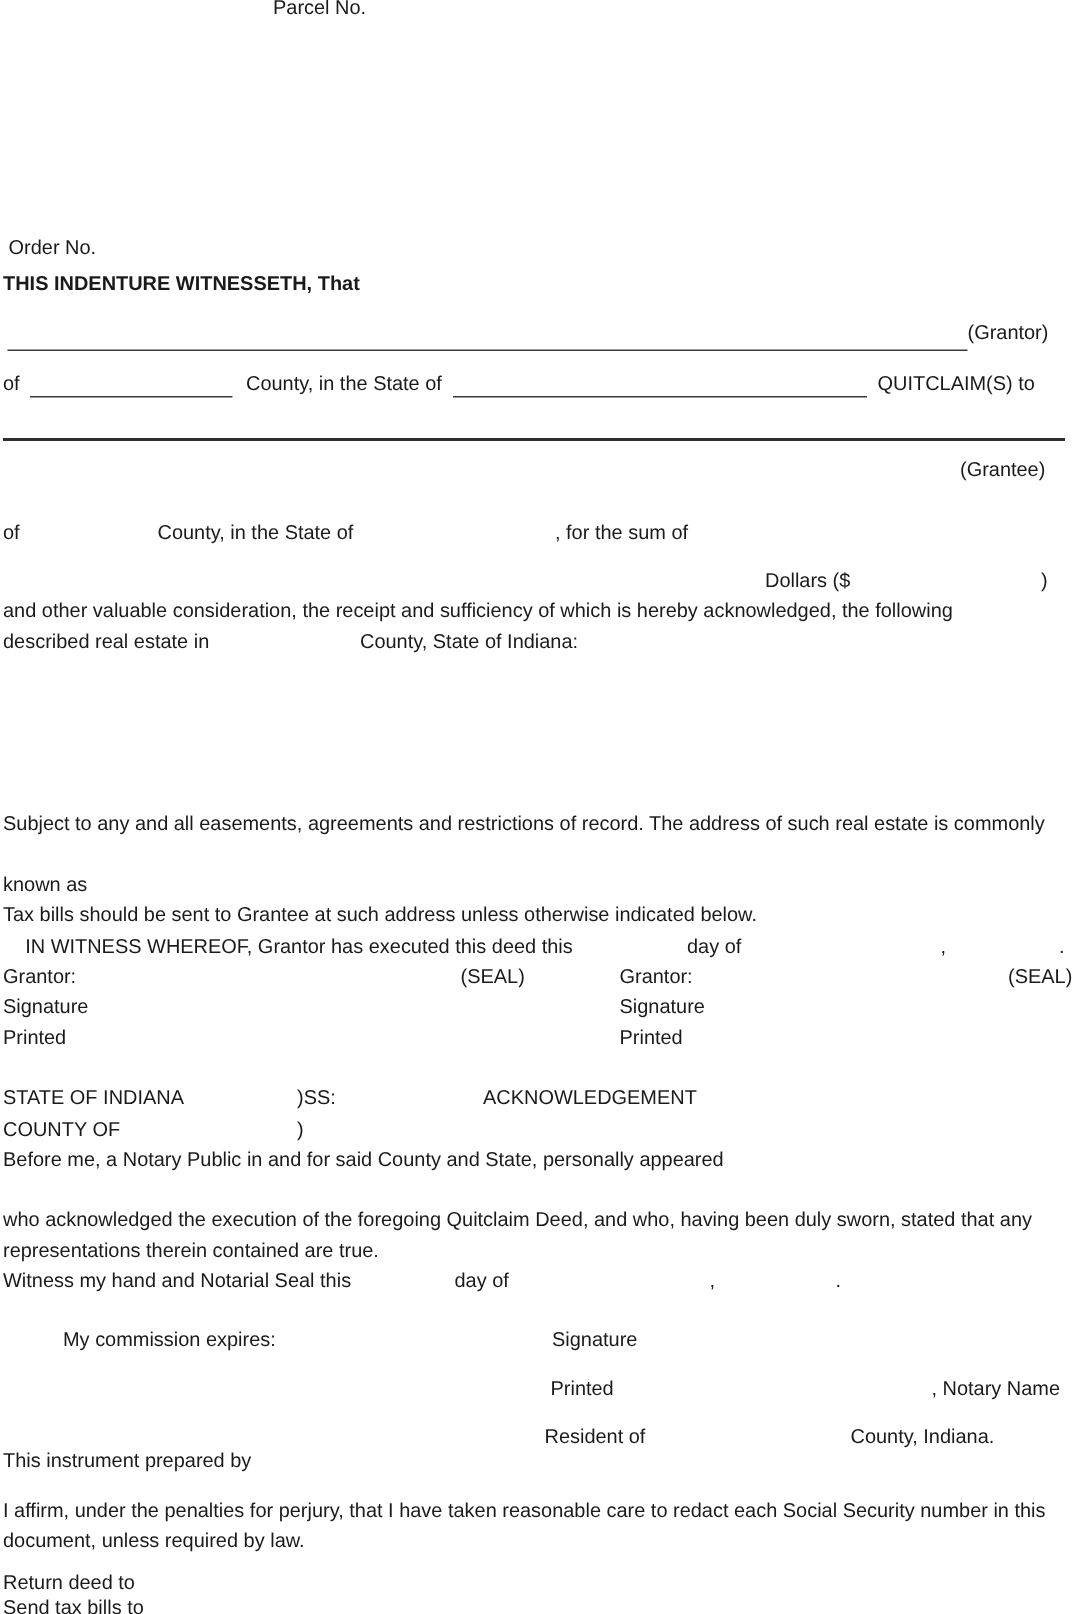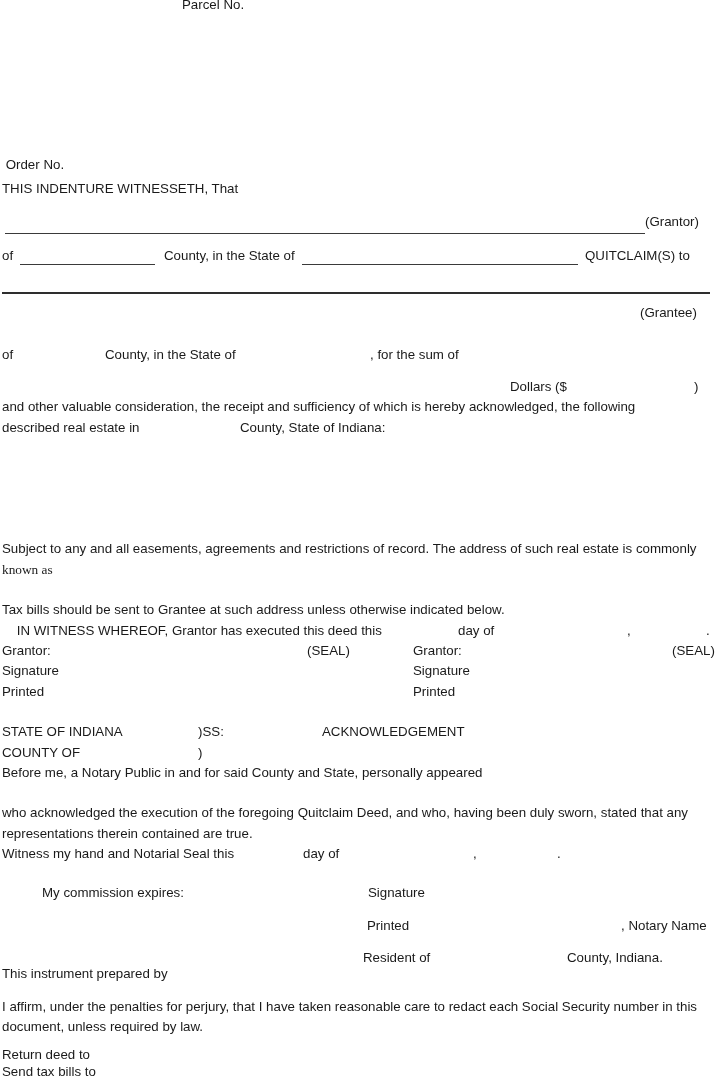--- a/index.html
+++ b/index.html
@@ -38,21 +38,21 @@
 </style>
 </head>
 <body>
 
 <div id="page">
 
   <div class="t" style="left:182px; top:-3px;">Parcel No.</div>
 
   <div class="t" style="left:2px; top:157px;"> Order No.</div>
 
-  <div class="t" style="left:2px; top:181px;">THIS INDENTURE WITNESSETH, That</div>
+  <div class="t" style="left:2px; top:181px;font-weight:bold;">THIS INDENTURE WITNESSETH, That</div>
 
   <div class="rule" style="left:5px; top:233px; width:640px;"></div>
   <div class="t" style="left:645px; top:214px;">(Grantor)</div>
 
   <div class="t" style="left:2px; top:248px;">of</div>
   <div class="rule" style="left:20px; top:264px; width:135px;"></div>
   <div class="t" style="left:164px; top:248px;">County, in the State of</div>
   <div class="rule" style="left:302px; top:264px; width:276px;"></div>
   <div class="t" style="left:585px; top:248px;">QUITCLAIM(S) to</div>
 
@@ -65,21 +65,21 @@
 
   <div class="t" style="left:510px; top:379px;">Dollars ($</div>
   <div class="t" style="left:694px; top:379px;">)</div>
 
   <div class="t" style="left:2px; top:399px;">and other valuable consideration, the receipt and sufficiency of which is hereby acknowledged, the following</div>
 
   <div class="t" style="left:2px; top:420px;">described real estate in</div>
   <div class="t" style="left:240px; top:420px;">County, State of Indiana:</div>
 
   <div class="t" style="left:2px; top:541px;">Subject to any and all easements, agreements and restrictions of record. The address of such real estate is commonly</div>
-  <div class="t" style="left:2px; top:562px;font-family:Liberation Serif, serif;">known as</div>
+  <div class="t" style="left:2px; top:582px;">known as</div>
 
   <div class="t" style="left:2px; top:602px;">Tax bills should be sent to Grantee at such address unless otherwise indicated below.</div>
 
   <div class="t" style="left:2px; top:623px;">    IN WITNESS WHEREOF, Grantor has executed this deed this</div>
   <div class="t" style="left:458px; top:623px;">day of</div>
   <div class="t" style="left:627px; top:623px;">,</div>
   <div class="t" style="left:706px; top:623px;">.</div>
 
   <div class="t" style="left:2px; top:643px;">Grantor:</div>
   <div class="t" style="left:307px; top:643px;">(SEAL)</div>

